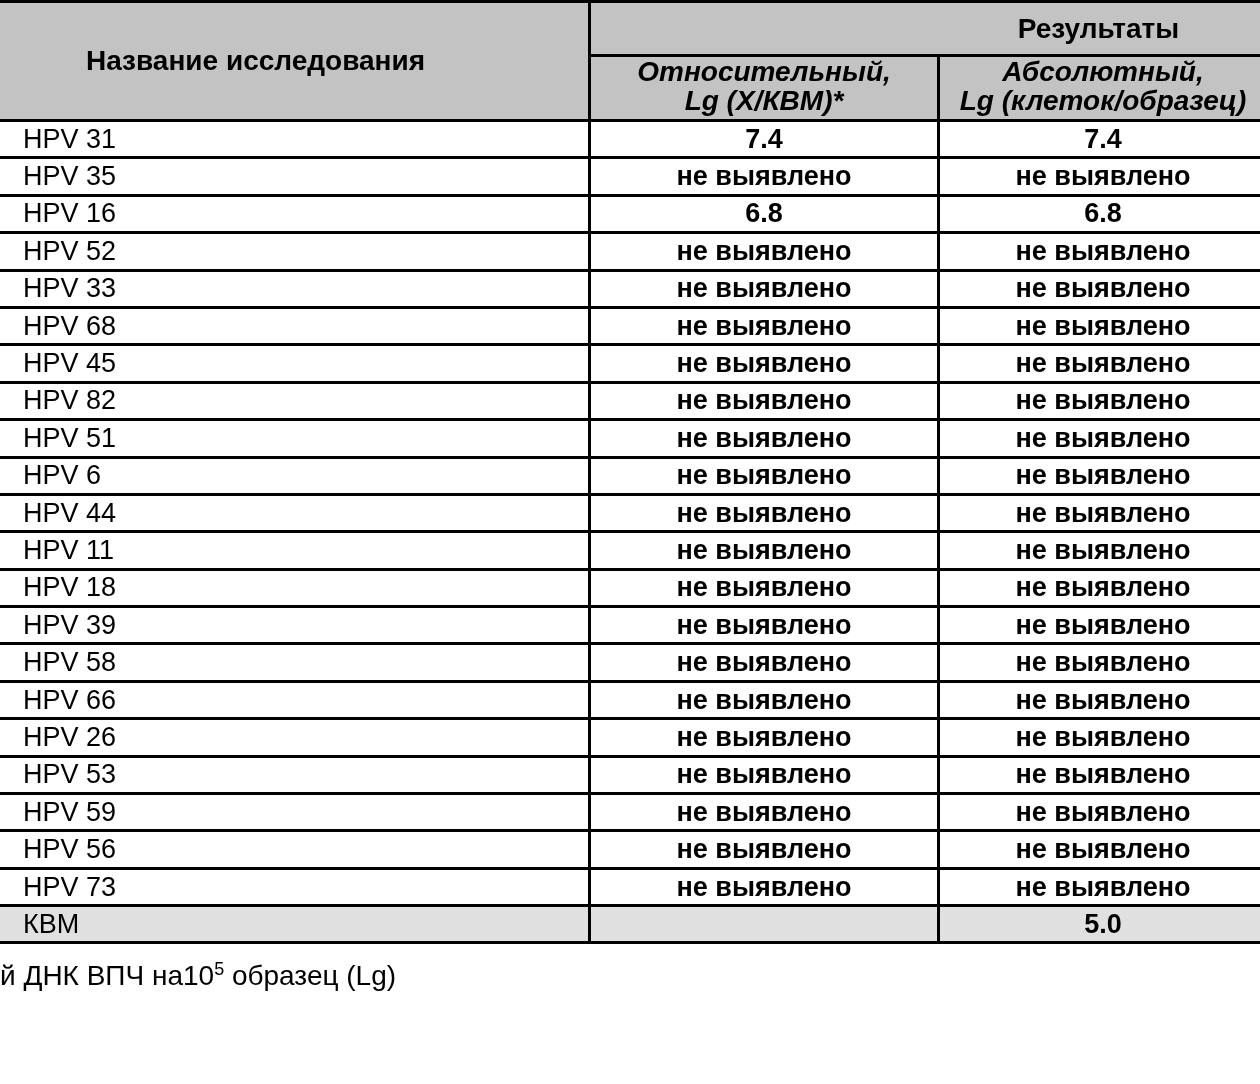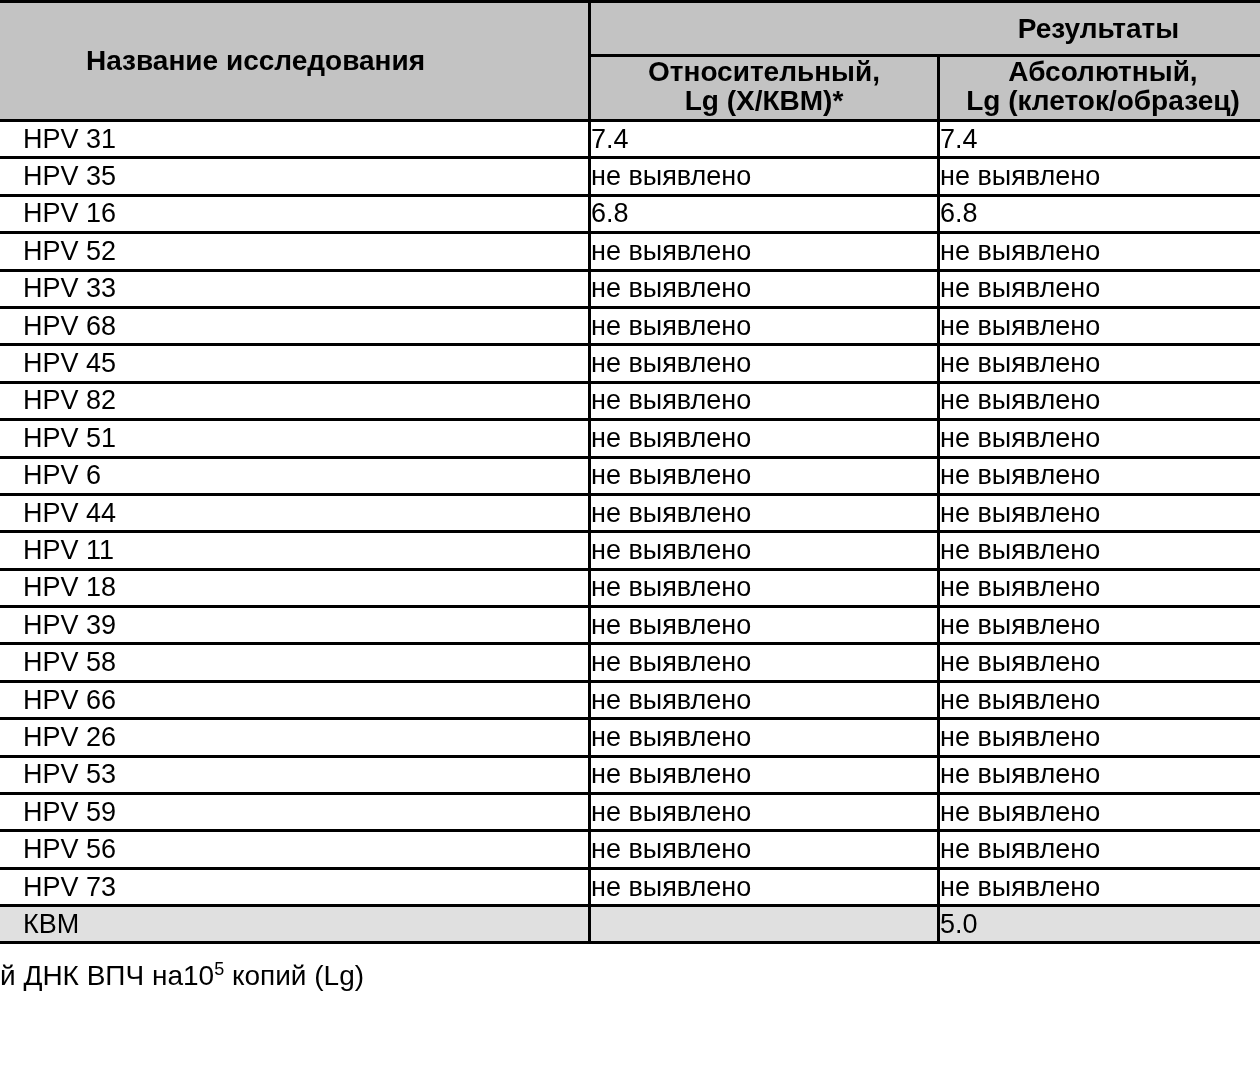--- a/index.html
+++ b/index.html
@@ -39,31 +39,32 @@
   th.results-head {
     height: 54px;
     
     padding-left: 340px;
   }
   th.sub-head {
     height: 58px;
     line-height: 29px;
     padding-bottom: 4px;
     vertical-align: bottom;
+    font-style: italic;
   }
   tbody td {
     height: 37.4px;
     background: #ffffff;
     vertical-align: middle;
   }
   tbody td.c-name {
     text-align: left;
     padding-left: 100px;
   }
-  tbody td.c-rel, tbody td.c-abs { text-align: left; }
+  tbody td.c-rel, tbody td.c-abs { text-align: center; font-weight: bold; }
   tbody tr.kvm td { background: #e0e0e0; height: 37px; }
   .footnote {
     margin: 16px 0 0 80px; 
     font-size: 28px;
     white-space: nowrap;
   }
   .footnote sup {
     font-size: 18px;
     vertical-align: baseline;
     position: relative;
@@ -225,15 +226,15 @@
 
   <tr class="kvm">
     <td class="c-name">КВМ</td>
     <td class="c-rel"></td>
     <td class="c-abs">5.0</td>
   </tr>
 </tbody>
   </table>
 
   <div class="footnote">
-    <span>й ДНК ВПЧ на10</span><sup>5</sup><span> копий (Lg)</span>
+    <span>й ДНК ВПЧ на10</span><sup>5</sup><span> образец (Lg)</span>
   </div>
 </div>
 
 </body></html>

